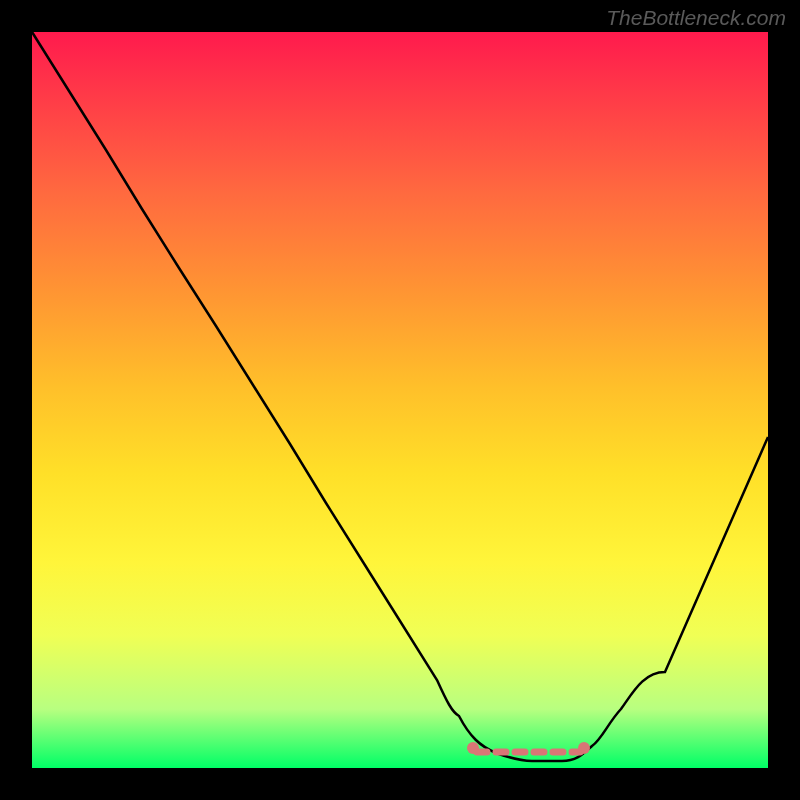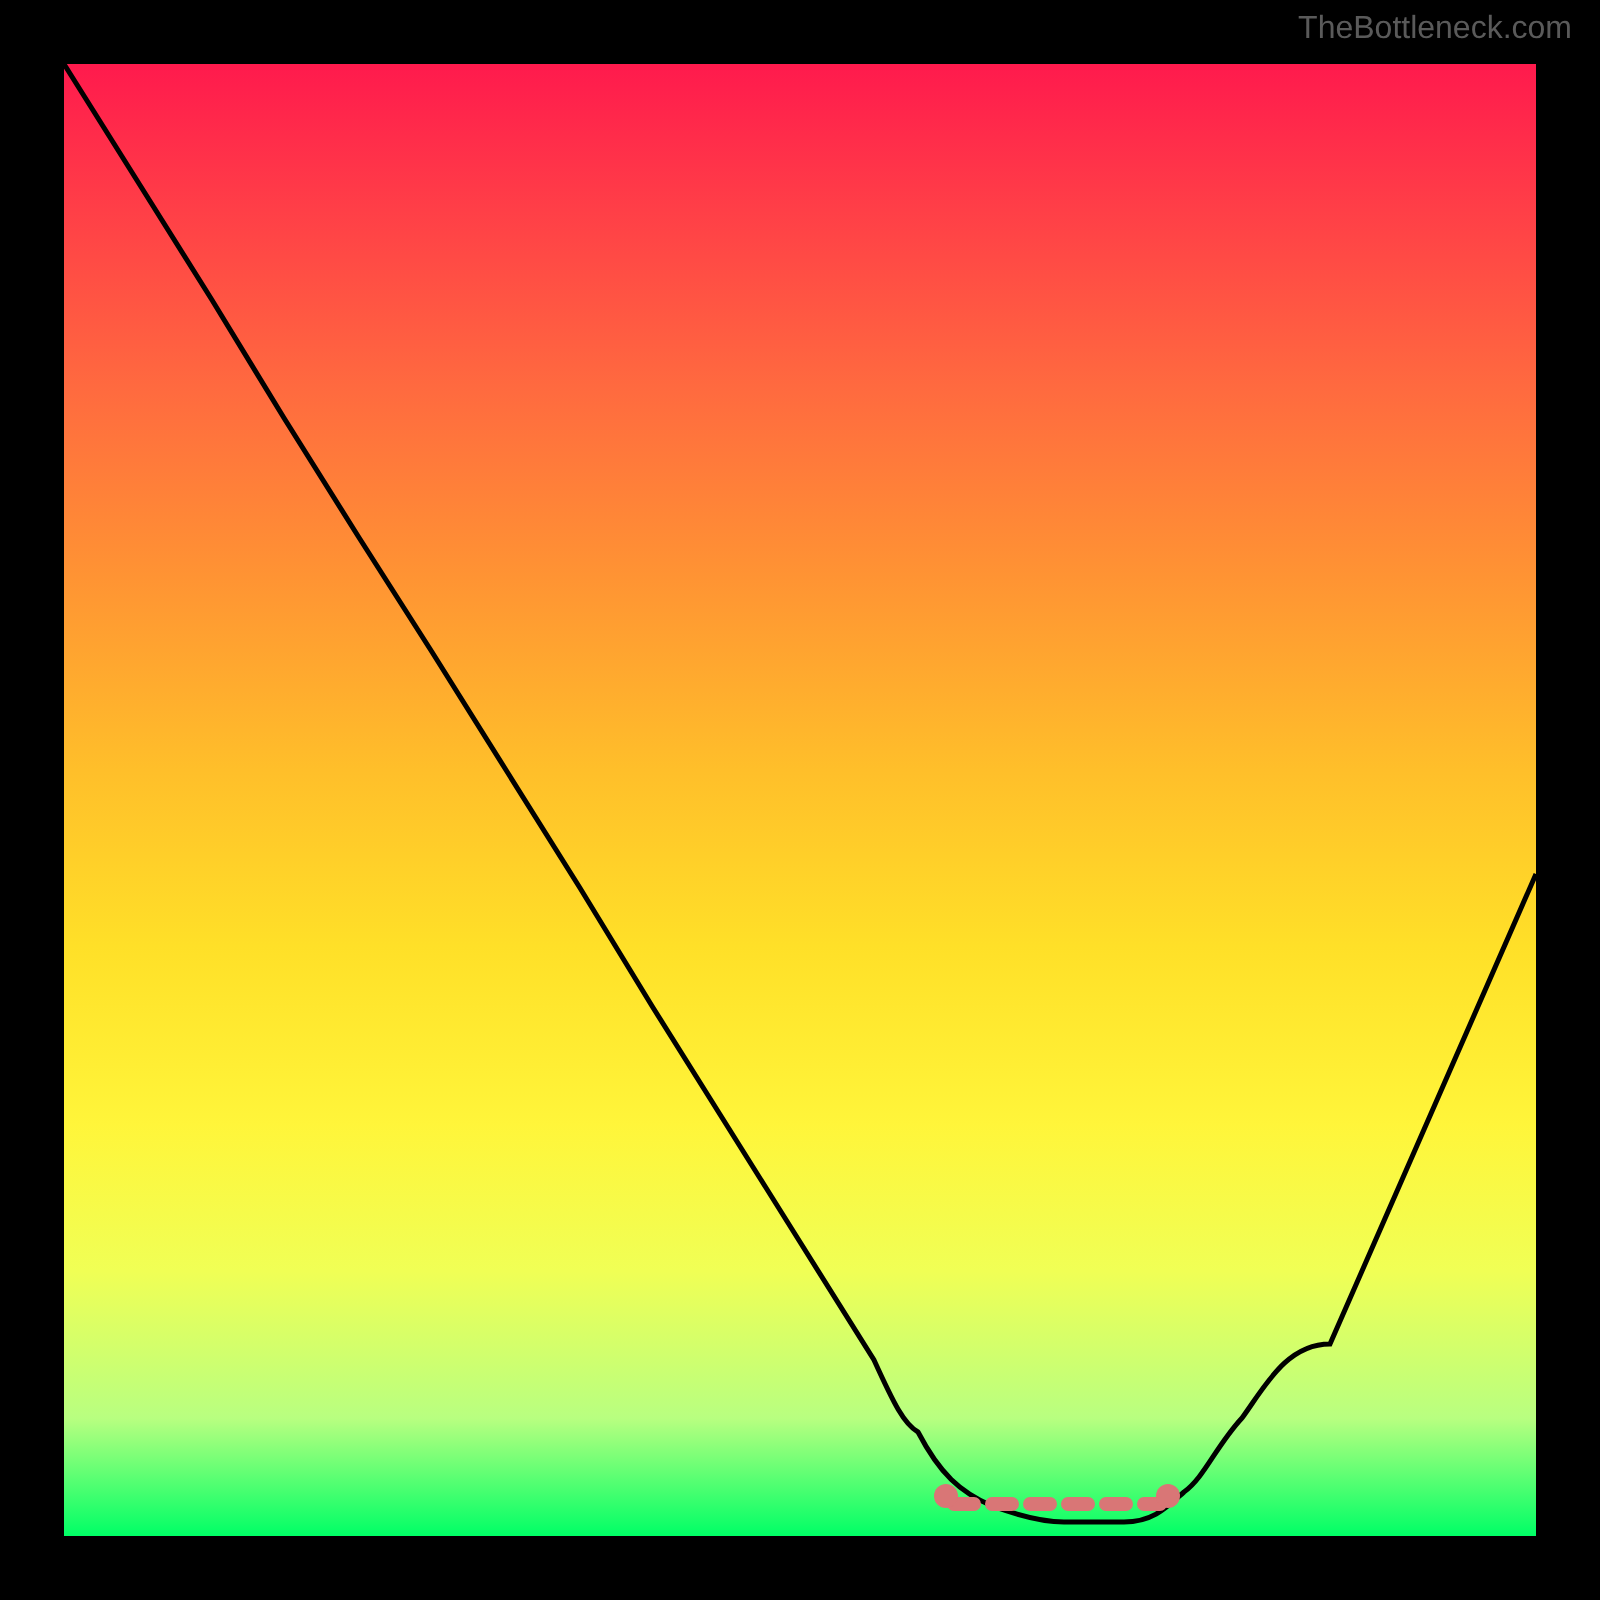--- a/index.html
+++ b/index.html
@@ -8,23 +8,24 @@
     height: 800px;
     background: #000;
     position: relative;
     font-family: Arial, sans-serif;
   }
   .watermark {
     position: absolute;
     top: 6px;
     right: 14px;
     color: #5a5a5a;
-    font-size: 16px;
+    font-size: 21px;
     font-weight: 500;
     z-index: 10;
+    font-style: italic;
   }
   .plot-area {
     position: absolute;
     left: 32px;
     top: 32px;
     width: 736px;
     height: 736px;
     background: linear-gradient(to bottom,
       #ff1a4d 0%,
       #ff3f47 10%,

